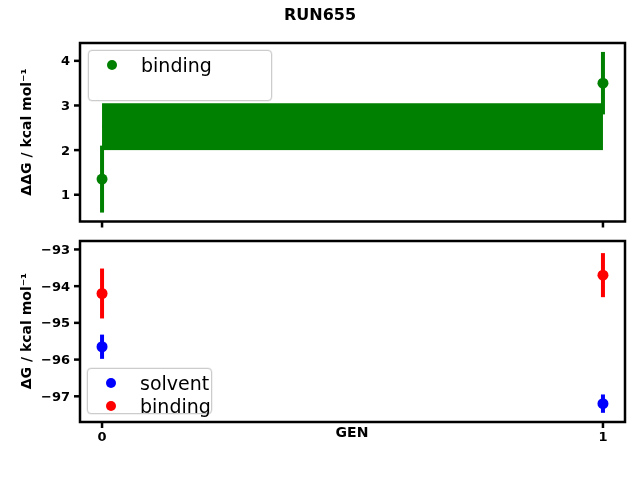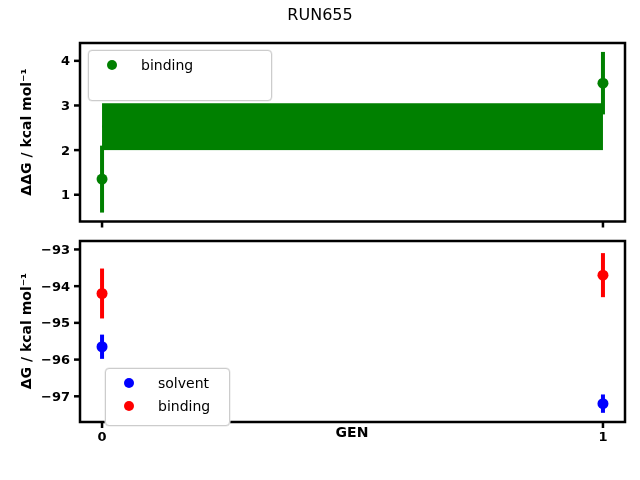--- a/index.html
+++ b/index.html
@@ -1,37 +1,37 @@
 <!DOCTYPE html>
 <html><head>
 <meta charset="utf-8">
 <style>
   html,body{margin:0;padding:0;background:#fff;}
   .fig{position:relative;width:640px;height:480px;background:#ffffff;
        font-family:"DejaVu Sans",sans-serif;color:#000;overflow:hidden;}
   .suptitle{position:absolute;top:5px;left:0;width:640px;text-align:center;
-       font-size:16px;font-weight:normal;}
+       font-size:16px;font-weight:bold;}
   .ylabel{position:absolute;font-size:14px;font-weight:bold;white-space:nowrap;
        transform:translate(-50%,-50%) rotate(-90deg);}
   .ylabel-top{left:26px;top:132px;}
   .ylabel-bot{left:26px;top:331px;}
   .xlabel{position:absolute;left:292px;top:424px;width:120px;text-align:center;
        font-size:14px;font-weight:bold;}
   svg{position:absolute;left:0;top:0;}
   svg text.tick{font-family:"DejaVu Sans",sans-serif;font-size:13px;font-weight:bold;fill:#000;}
   .legend{position:absolute;background:#ffffff;border:1px solid #cccccc;border-radius:4px;
        box-sizing:border-box;padding:2px 8px 2px 0;box-shadow:0 0 0 0.5px #e6e6e6;}
   .legend-top{left:88px;top:50px;width:184px;height:51px;}
-  .legend-bot{left:87px;top:368px;width:125px;height:58px;margin-left:18px;}
+  .legend-bot{left:87px;top:368px;width:125px;height:46px;}
   .legend-row{display:flex;align-items:center;height:23px;}
   .legend-swatch{width:34px;margin-left:6px;margin-right:12px;display:flex;
        justify-content:center;align-items:center;flex:0 0 34px;}
   .swatch-dot{width:10px;height:10px;border-radius:50%;background:#000;}
   .swatch-dline{width:34px;height:0;border-top:3px dotted #000;}
-  .legend-label{font-size:14px;font-weight:normal;white-space:nowrap;}
+  .legend-label{font-size:19px;font-weight:normal;white-space:nowrap;}
 </style>
 </head>
 <body>
 
 <div class="fig">
 
   <div class="suptitle">RUN655</div>
 
   <div class="ylabel ylabel-top">ΔΔG / kcal mol⁻¹</div>
   <div class="ylabel ylabel-bot">ΔG / kcal mol⁻¹</div>

